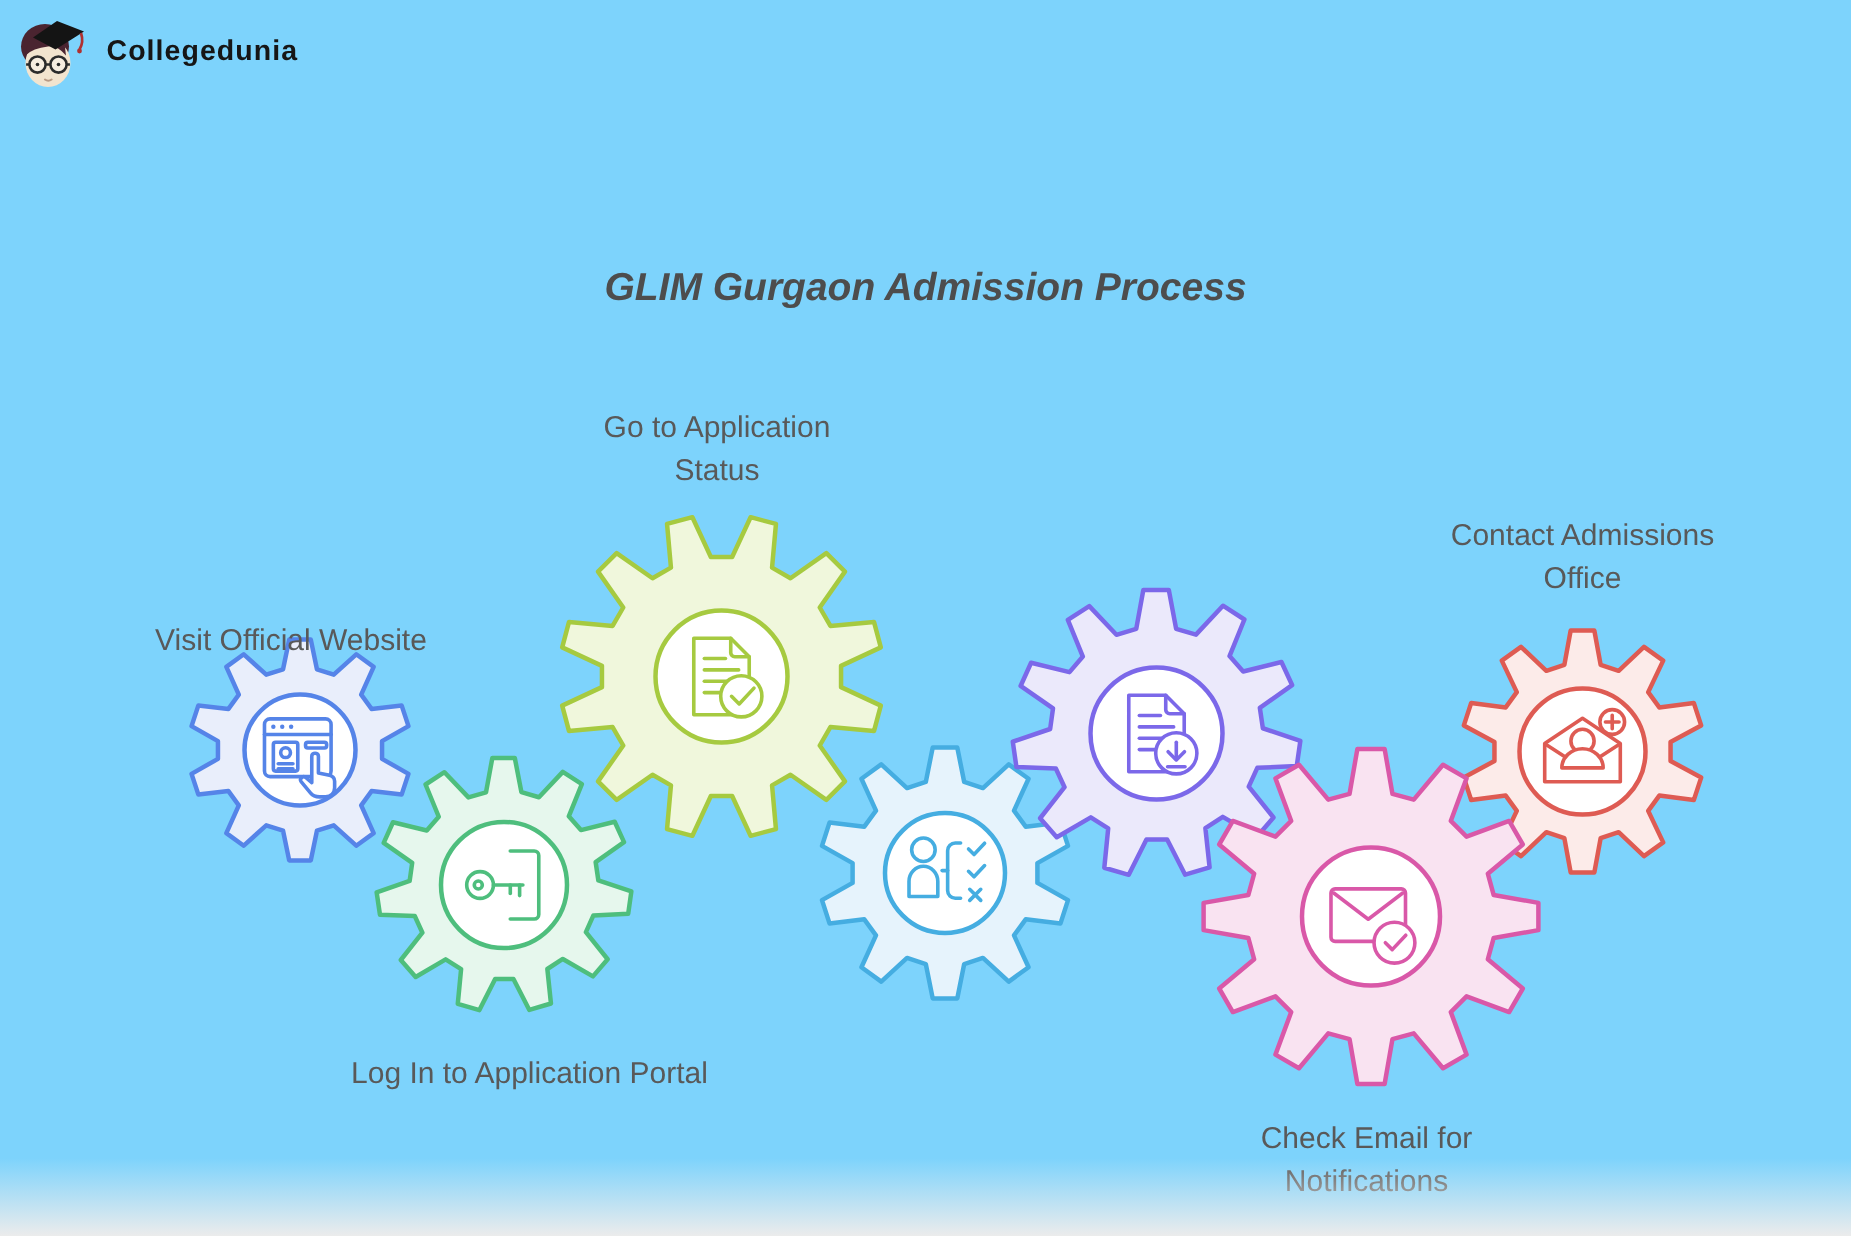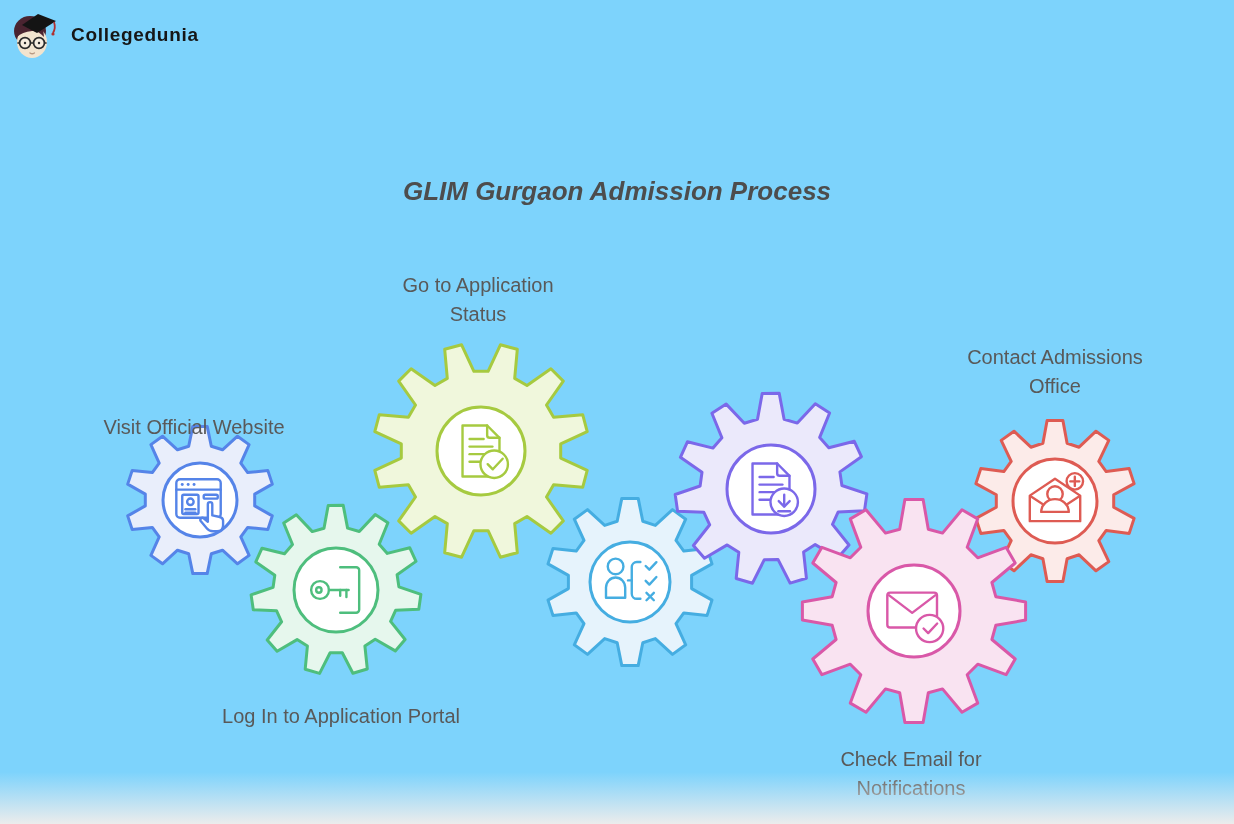--- a/index.html
+++ b/index.html
@@ -6,21 +6,21 @@
   body{width:1234px;height:824px;background:#ffffff;overflow:hidden;
        font-family:"Liberation Sans", sans-serif;}
   .page{position:relative;width:1234px;height:824px;background:#7dd3fc;}
   .brand{position:absolute;top:8px;left:10px;display:flex;align-items:center;gap:13px;}
   .brand-name{font-size:19px;font-weight:700;letter-spacing:.7px;color:#161616;}
   .diagram-title{position:absolute;top:176px;left:0;width:100%;text-align:center;
        margin:0;font-size:26px;font-weight:700;color:#4d4d4d;}
   .gears-svg{position:absolute;top:0;left:0;width:1234px;height:824px;}
   .step-label{position:absolute;text-align:center;font-size:20px;line-height:1.44;color:#595959;}
   .lbl-0{left:64px;top:386px;width:260px;margin-top:27px;}
-  .lbl-1{left:216px;top:702px;width:250px;}
+  .lbl-1{left:228px;top:702px;width:250px;}
   .lbl-2{left:383px;top:271px;width:190px;}
   .lbl-3{left:522px;top:674px;width:200px;}
   .lbl-4{left:670px;top:314px;width:190px;}
   .lbl-5{left:811px;top:745px;width:200px;}
   .lbl-6{left:945px;top:343px;width:220px;}
   .bottom-fade{position:absolute;left:0;bottom:0;width:100%;height:52px;
        background:linear-gradient(180deg, rgba(236,236,236,0) 0%, #ececec 100%);pointer-events:none;}
 </style>
 </head>
 <body style="background: rgb(255, 255, 255);">

